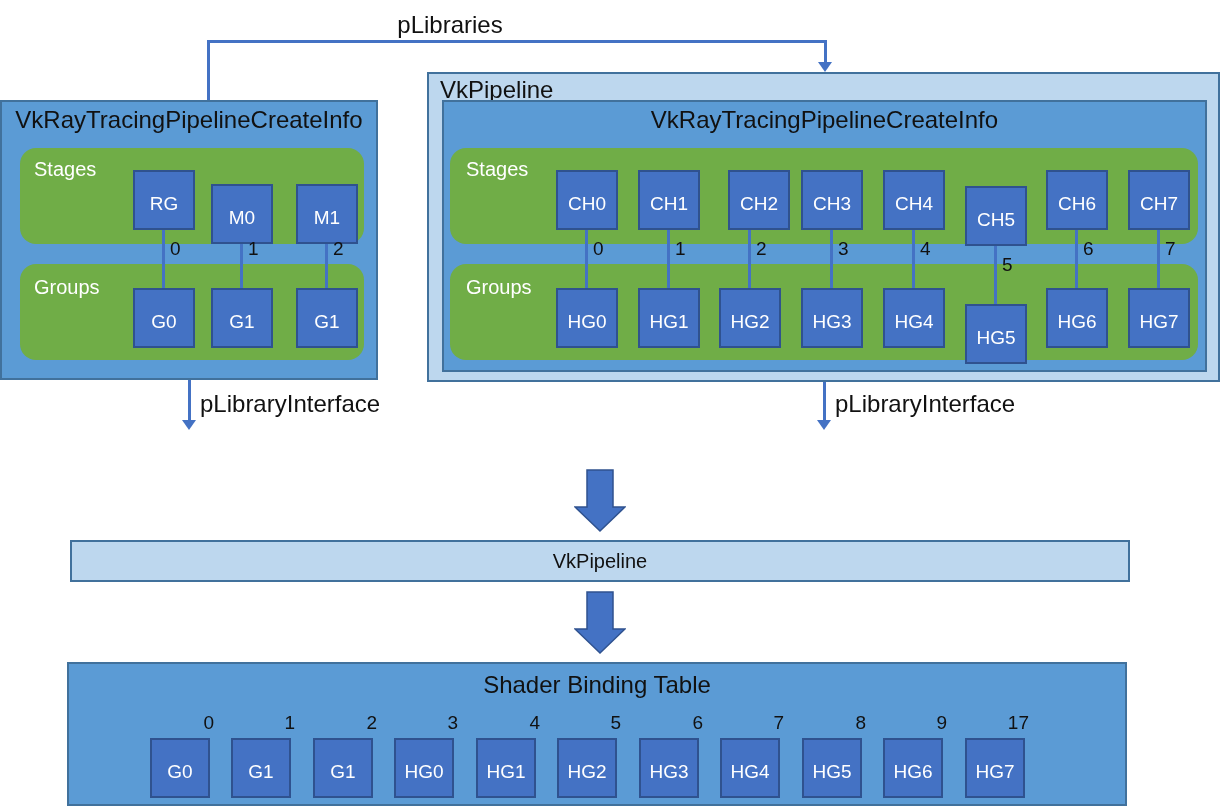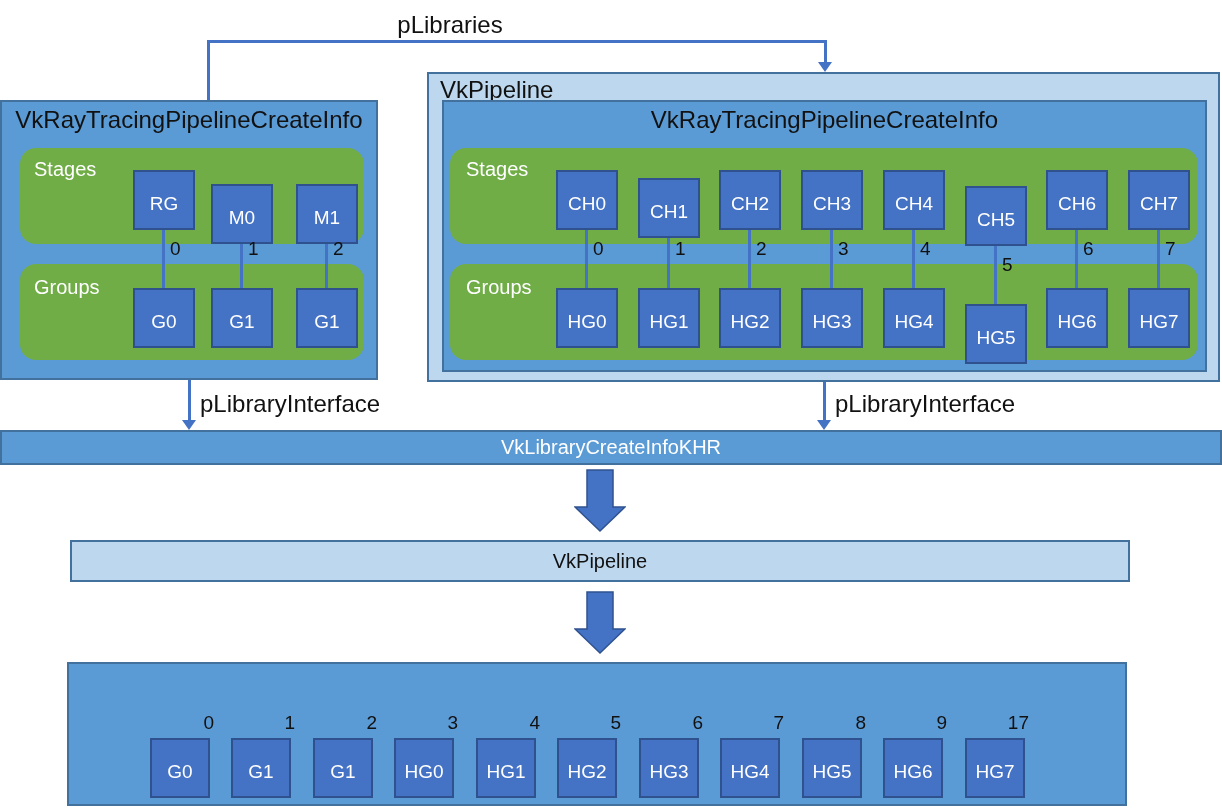--- a/index.html
+++ b/index.html
@@ -53,27 +53,27 @@
   <div class="abs lbl-white" style="left:466px;top:276px;">Groups</div>
 
   <div class="col" style="left:556px;top:170px;">
     <div class="conn"></div>
     <div class="sq" style="left:0;top:0;">CH0</div>
     <div class="colidx">0</div>
     <div class="sq" style="left:0;top:118px;">HG0</div>
   </div>
   <div class="col" style="left:638px;top:170px;">
     <div class="conn"></div>
-    <div class="sq" style="left:0;top:8px;">CH1</div>
+    <div class="sq" style="left:0;top:0;">CH1</div>
     <div class="colidx">1</div>
     <div class="sq" style="left:0;top:118px;">HG1</div>
   </div>
   <div class="col" style="left:719px;top:170px;">
     <div class="conn"></div>
-    <div class="sq" style="left:0;top:0;">CH2</div>
+    <div class="sq" style="left:9px;top:0;">CH2</div>
     <div class="colidx">2</div>
     <div class="sq" style="left:0;top:118px;">HG2</div>
   </div>
   <div class="col" style="left:801px;top:170px;">
     <div class="conn"></div>
     <div class="sq" style="left:0;top:0;">CH3</div>
     <div class="colidx">3</div>
     <div class="sq" style="left:0;top:118px;">HG3</div>
   </div>
   <div class="col" style="left:883px;top:170px;">
@@ -128,33 +128,33 @@
   </div>
 
   <div class="vline" style="left:188px;top:380px;height:40px;"></div>
   <div class="arrowhead" style="left:182px;top:420px;"></div>
   <div class="abs lbl" style="left:200px;top:390px;">pLibraryInterface</div>
 
   <div class="vline" style="left:823px;top:382px;height:38px;"></div>
   <div class="arrowhead" style="left:817px;top:420px;"></div>
   <div class="abs lbl" style="left:835px;top:390px;">pLibraryInterface</div>
 
-  <div class="bar box-mid" style="left:0px;top:430px;width:1222px;height:35px;color:var(--text_light);">VkLibraryCreateInfoKHR</div>
 
   <svg class="abs" style="left:574px;top:469px;" width="52" height="64" viewBox="0 0 52 64">
     <polygon points="13,1 39,1 39,38 51,38 26,62 1,38 13,38" fill="#4472c4" stroke="#2f528f" stroke-width="1.5"></polygon>
   </svg>
 
   <div class="bar box-light" style="left:70px;top:540px;width:1060px;height:42px;color:var(--text_dark);">VkPipeline</div>
 
   <svg class="abs" style="left:574px;top:591px;" width="52" height="64" viewBox="0 0 52 64">
     <polygon points="13,1 39,1 39,38 51,38 26,62 1,38 13,38" fill="#4472c4" stroke="#2f528f" stroke-width="1.5"></polygon>
   </svg>
 
   <div class="abs box-mid" style="left:67px;top:662px;width:1060px;height:144px;"></div>
+  <div class="title-center" style="left:67px;top:671px;width:1060px;">Shader Binding Table</div>
 
   <div class="sbtcell" style="left:148px;top:712px;">
     <div class="sbtnum">0</div>
     <div class="sq sbtsq">G0</div>
   </div>
   <div class="sbtcell" style="left:229px;top:712px;">
     <div class="sbtnum">1</div>
     <div class="sq sbtsq">G1</div>
   </div>
   <div class="sbtcell" style="left:311px;top:712px;">

